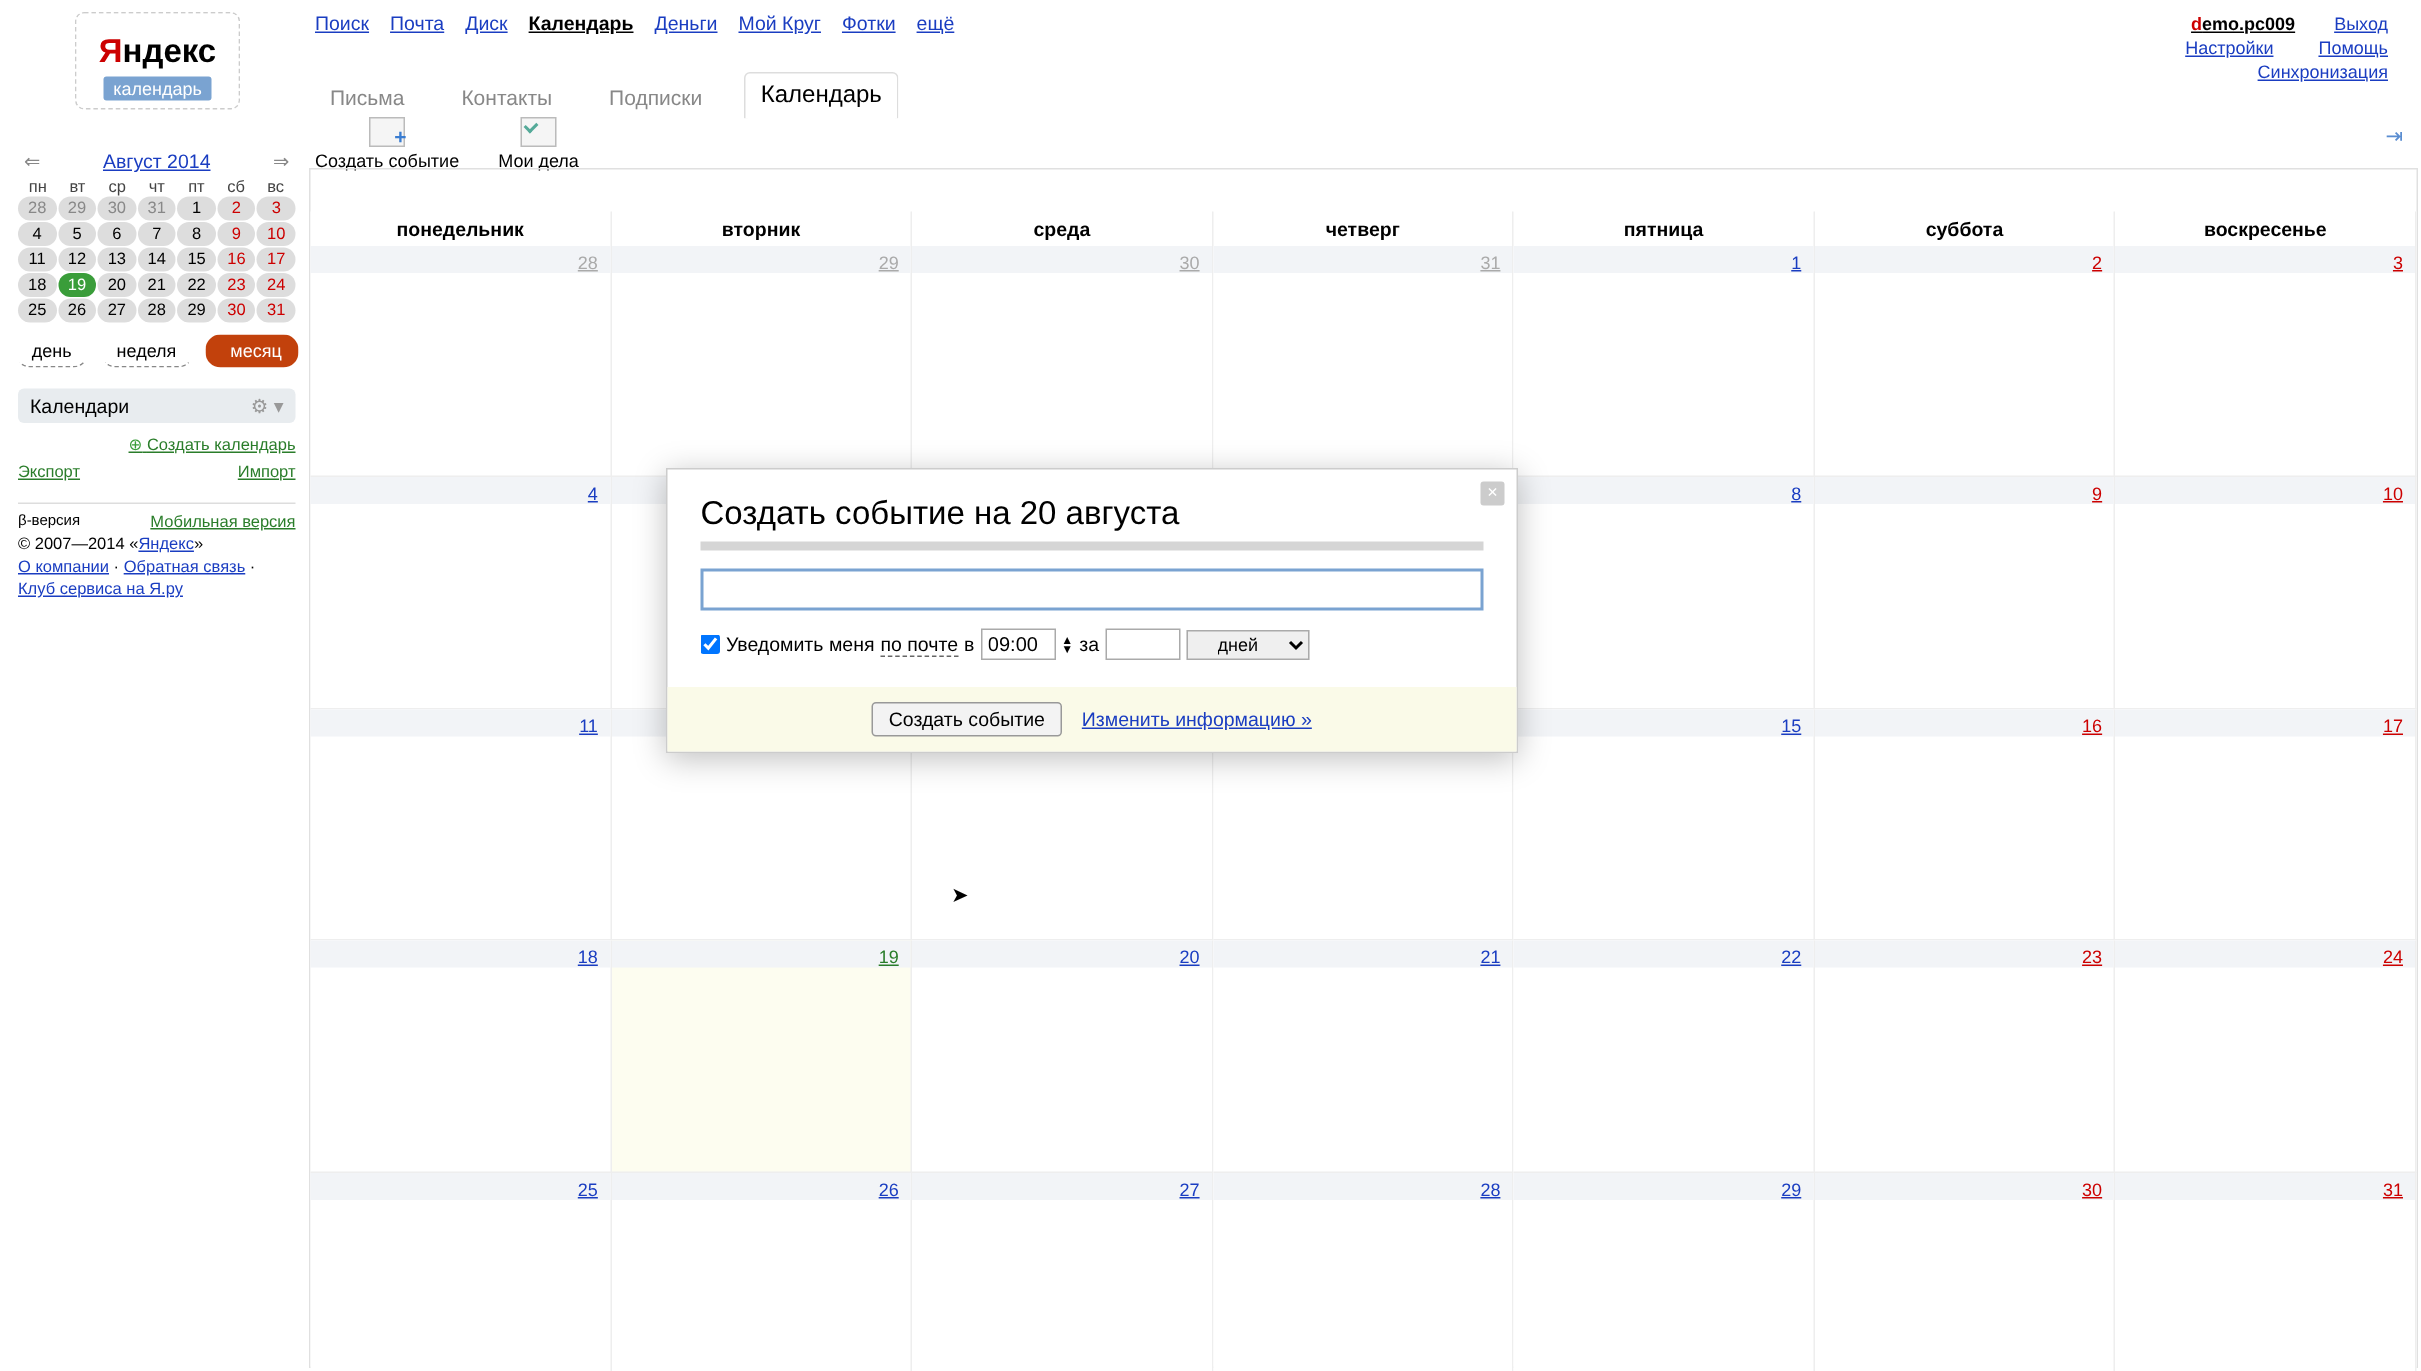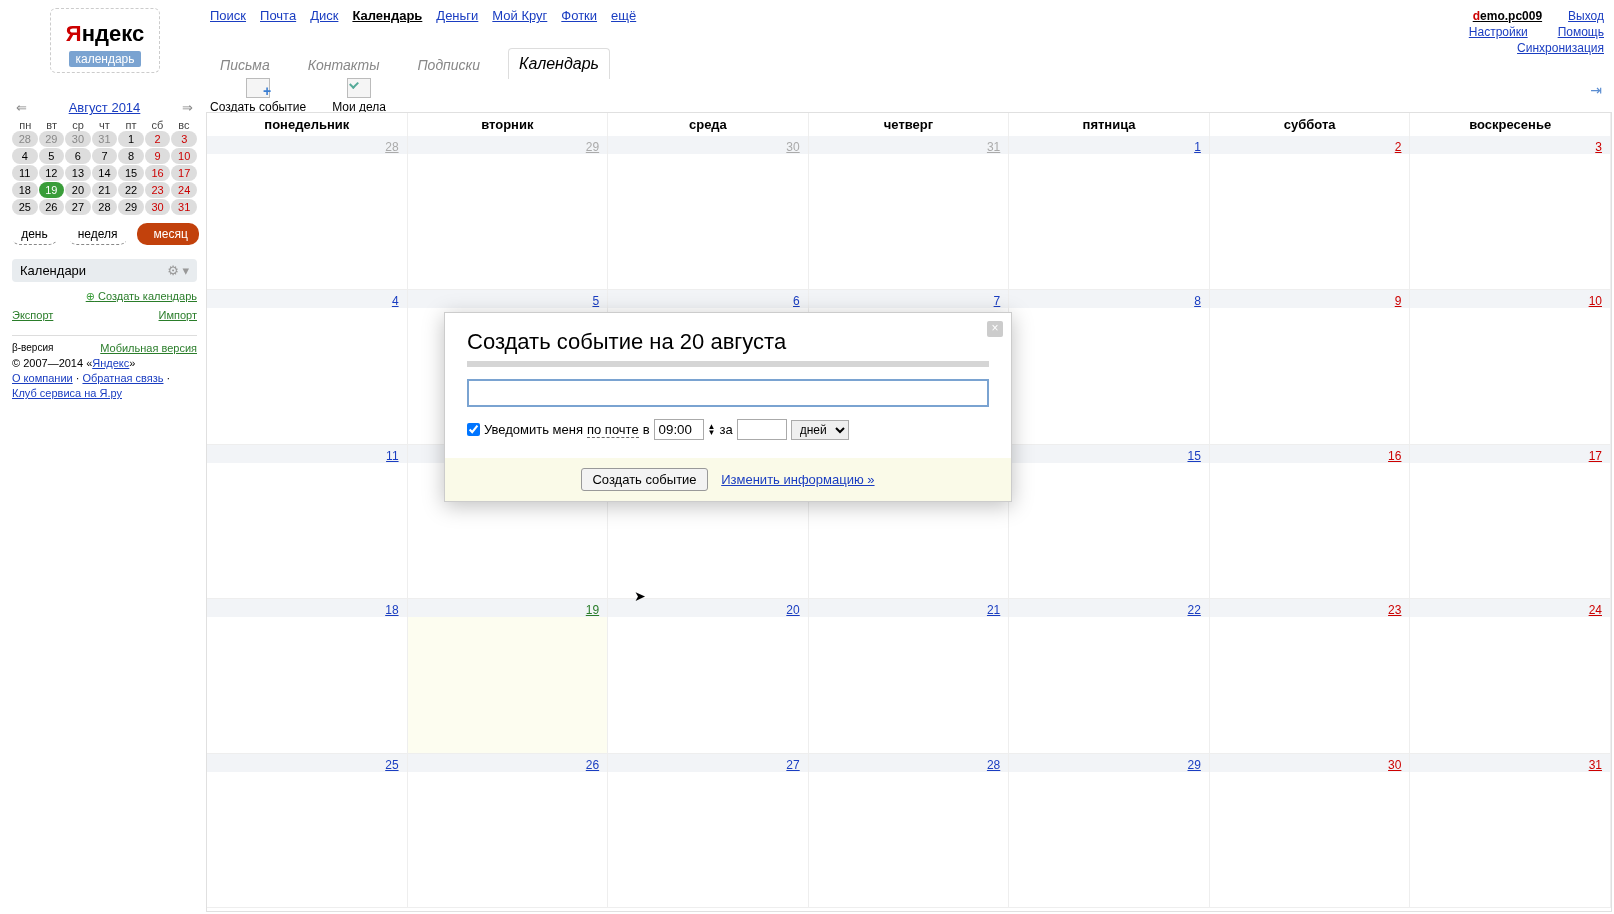--- a/index.html
+++ b/index.html
@@ -1,37 +1,37 @@
 <!DOCTYPE html>
 <html><head>
 <meta charset="utf-8">
 <style>
 * { box-sizing: border-box; margin: 0; padding: 0; }
 body { font-family: Arial, Helvetica, sans-serif; font-size: 13px; color: #000; background: #fff; width: 1614px; height: 914px; overflow: hidden; position: relative; }
 a { color: #1a3dc1; text-decoration: underline; cursor: pointer; }
 
 
-.topnav { position: absolute; top: 8px; left: 210px; right: 10px; height: 20px; display: flex; justify-content: space-between; }
+.topnav { position: absolute; top: 8px; left: 210px; right: 22px; height: 20px; display: flex; justify-content: space-between; }
 .topnav-left { display: flex; gap: 14px; }
 .topnav-left a { font-size: 13px; }
 .topnav-left .active { font-weight: bold; color: #000; }
 .topnav-right { text-align: right; line-height: 16px; }
 .topnav-right a { font-size: 12px; display: block; }
 .user-link { color: #000 !important; font-weight: bold; text-decoration: underline; }
 .user-link .d { color: #c00; }
 
 
 .logo-box { position: absolute; top: 8px; left: 50px; width: 110px; height: 65px; border: 1px dashed #ccc; border-radius: 6px; background: #fff; padding: 6px; text-align: center; }
 .logo-text { font-size: 22px; font-weight: bold; margin-top: 6px; }
 .logo-text .y { color: #c00; }
 .logo-sub { background: #7aa3d1; color: #fff; font-size: 12px; padding: 1px 6px; border-radius: 2px; display: inline-block; margin-top: 4px; }
 
 
 .tabs { position: absolute; top: 48px; left: 210px; display: flex; gap: 18px; align-items: flex-end; }
-.tabs a { color: #888; text-decoration: none; font-size: 14px; padding: 6px 10px; font-style: italic; }
+.tabs a { color: #888; text-decoration: none; font-size: 14px; padding: 6px 10px; }
 .tabs .active-tab { color: #000; background: #fff; border: 1px solid #ddd; border-bottom: none; border-radius: 4px 4px 0 0; font-size: 16px; }
 
 
 .toolbar { position: absolute; top: 78px; left: 210px; display: flex; gap: 26px; }
 .tool-btn { text-align: center; font-size: 12px; cursor: pointer; }
 .tool-icon { width: 24px; height: 20px; margin: 0 auto 2px; border: 1px solid #bbb; background: #f5f5f5; position: relative; }
 .tool-icon.add::after { content: "+"; position: absolute; bottom: -2px; right: -2px; color: #3a7dd1; font-weight: bold; font-size: 14px; }
 .tool-icon.todo::before { content: ""; position: absolute; top: 2px; left: 2px; width: 6px; height: 4px; border: 2px solid #5a9; border-top: none; border-right: none; transform: rotate(-45deg); }
 
 .expand-icon { position: absolute; top: 82px; right: 12px; color: #5a8dd1; cursor: pointer; font-size: 14px; }
@@ -59,21 +59,21 @@
 .side-links a { color: #2a7d2a; }
 .export-link { color: #2a7d2a !important; margin-top: 6px; display: inline-block; font-size: 11px; }
 .side-sep { border-top: 1px solid #ddd; margin: 14px 0 6px; }
 .beta { font-size: 10px; }
 .mobile { font-size: 11px; color: #2a7d2a !important; }
 .footer { font-size: 11px; margin-top: 2px; line-height: 15px; }
 .footer a { font-size: 11px; }
 
 
 .cal-main { position: absolute; top: 112px; left: 206px; right: 2px; bottom: 2px; border: 1px solid #e0e0e0; }
-.cal-dow { display: grid; grid-template-columns: repeat(7, 1fr); background: #fff; }
+.cal-dow { display: grid; grid-template-columns: repeat(7, 1fr); background: #fff; margin-top: 28px; }
 .cal-dow div { text-align: center; font-size: 13px; font-weight: bold; padding: 4px 0; border-right: 1px solid #eee; }
 .cal-body { display: grid; grid-template-columns: repeat(7, 1fr); grid-template-rows: repeat(5, 1fr); height: calc(100% - 26px); }
 .cell { border-right: 1px solid #eee; border-bottom: 1px solid #eee; position: relative; background: #fff; }
 .cell .dnum { position: absolute; top: 4px; right: 8px; font-size: 12px; text-decoration: underline; }
 .cell.dim .dnum { color: #aaa; }
 .cell.weekend .dnum { color: #c00; }
 .cell.today { background: #fdfdf0; }
 .cell.today .dnum { color: #2a7d2a; }
 .cell .datehead { position: absolute; top: 0; left: 0; right: 0; height: 18px; background: #f2f4f7; }
 
@@ -81,21 +81,21 @@
 .modal { position: absolute; top: 312px; left: 444px; width: 568px; background: #fff; border: 1px solid #ccc; box-shadow: 0 4px 20px rgba(0,0,0,0.25); padding: 16px 22px 0; }
 .modal-close { position: absolute; top: 8px; right: 8px; width: 16px; height: 16px; background: #ccc; color: #fff; text-align: center; line-height: 14px; font-size: 12px; border-radius: 2px; cursor: pointer; }
 .modal h2 { font-size: 22px; font-weight: normal; margin-bottom: 6px; }
 .modal .bar { height: 6px; background: #d5d5d5; margin-bottom: 12px; }
 .modal input[type=text].main { width: 100%; border: 2px solid #7aa3d1; padding: 4px 6px; font-size: 14px; outline: none; }
 .modal .hint { font-size: 12px; color: #555; margin-top: 6px; }
 .modal .notify { margin-top: 12px; font-size: 13px; display: flex; align-items: center; gap: 4px; flex-wrap: wrap; }
 .modal .notify input[type=text] { width: 50px; border: 1px solid #aaa; padding: 2px 4px; }
 .modal .notify .dotted { border-bottom: 1px dashed #666; }
 .modal .spinner { display: inline-flex; flex-direction: column; font-size: 8px; line-height: 6px; cursor: pointer; }
-.modal select { border: 1px solid #aaa; padding: 1px 4px; font-size: 12px; }
+.modal select { border: 1px solid #aaa; padding: 1px 16px; font-size: 12px; }
 .modal-footer { background: #fafae8; margin: 18px -22px 0; padding: 10px 22px; text-align: center; }
 .modal-footer button { border: 1px solid #999; background: #f3f3f3; padding: 3px 10px; border-radius: 3px; cursor: pointer; font-size: 13px; }
 .modal-footer a { margin-left: 10px; font-size: 13px; }
 
 .cursor { position: absolute; top: 588px; left: 634px; font-size: 14px; pointer-events: none; }
 </style>
 </head>
 <body>
 
 <div class="logo-box">

